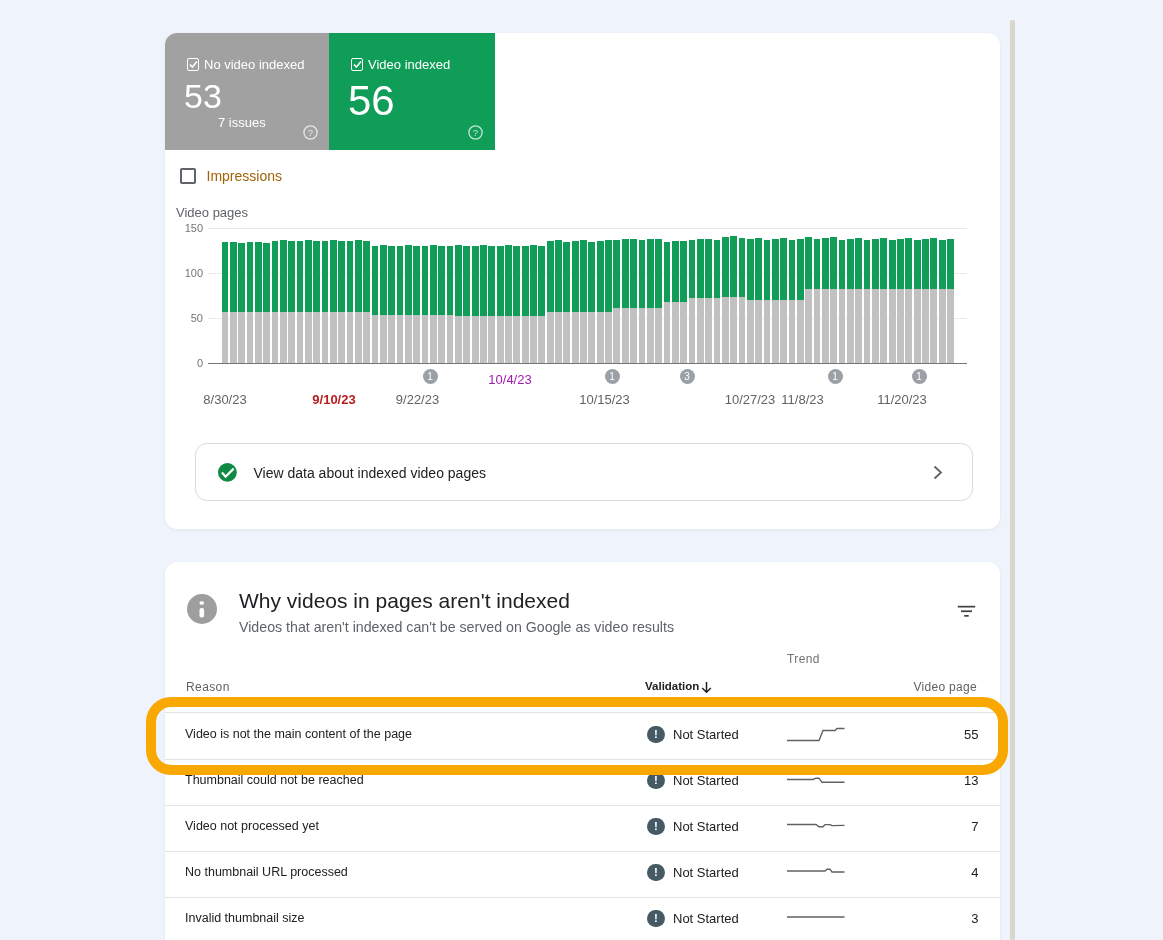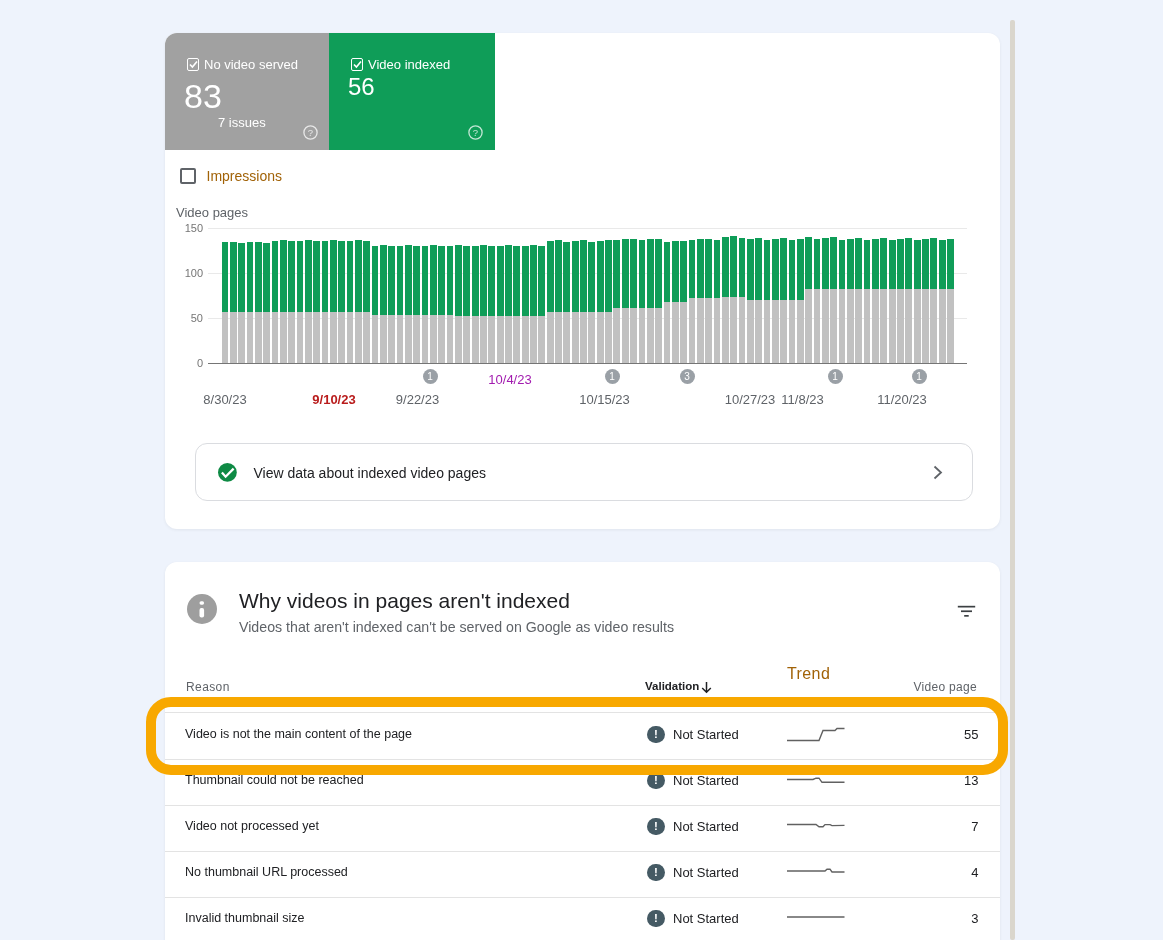--- a/index.html
+++ b/index.html
@@ -8,33 +8,33 @@
 <body>
 
 <div class="abs" style="left:165px;top:33px;width:835px;height:496px;background:#fff;border-radius:12px;box-shadow:0 1px 3px rgba(60,64,67,.08);"></div>
 
 <div class="abs" style="left:165px;top:33px;width:164px;height:117px;background:#a1a1a1;border-radius:12px 0 0 0;"></div>
 <div class="abs" style="left:329px;top:33px;width:166px;height:117px;background:#0f9d58;"></div>
 <div style="position:absolute;left:186.5px;top:58px;width:12.5px;height:12.5px;border:1.8px solid #fff;border-radius:2px;box-sizing:border-box;"></div>
 <svg style="position:absolute;left:186.5px;top:58px;" width="13" height="13" viewBox="0 0 13 13">
     <path d="M3 6.5 L5.4 9 L10 3.6" stroke="#fff" stroke-width="1.6" fill="none"></path>
   </svg>
-<div class="abs" style="left:204px;top:57px;font-size:13px;line-height:15px;color:#fff;">No video served</div>
-<div class="abs" style="left:184px;top:79px;font-size:34px;line-height:34px;color:#fff;">83</div>
+<div class="abs" style="left:204px;top:57px;font-size:13px;line-height:15px;color:#fff;">No video indexed</div>
+<div class="abs" style="left:184px;top:79px;font-size:34px;line-height:34px;color:#fff;">53</div>
 <div class="abs" style="left:186px;top:115px;font-size:13px;line-height:15px;color:#fff;margin-left:32px;">7 issues</div>
 <svg style="position:absolute;left:302.5px;top:124.5px;opacity:.75;" width="15" height="15" viewBox="0 0 15 15">
     <circle cx="7.5" cy="7.5" r="6.6" stroke="#fff" stroke-width="1.3" fill="none"></circle>
     <text x="7.5" y="10.8" font-size="9.5" fill="#fff" text-anchor="middle" font-family="Liberation Sans,sans-serif">?</text>
   </svg>
 <div style="position:absolute;left:350.5px;top:58px;width:12.5px;height:12.5px;border:1.8px solid #fff;border-radius:2px;box-sizing:border-box;"></div>
 <svg style="position:absolute;left:350.5px;top:58px;" width="13" height="13" viewBox="0 0 13 13">
     <path d="M3 6.5 L5.4 9 L10 3.6" stroke="#fff" stroke-width="1.6" fill="none"></path>
   </svg>
 <div class="abs" style="left:368px;top:57px;font-size:13px;line-height:15px;color:#fff;">Video indexed</div>
-<div class="abs" style="left:348px;top:70px;font-size:24px;line-height:34px;color:#fff;">56</div>
+<div class="abs" style="left:348px;top:84px;font-size:42px;line-height:34px;color:#fff;">56</div>
 <svg style="position:absolute;left:467.5px;top:124.5px;opacity:.75;" width="15" height="15" viewBox="0 0 15 15">
     <circle cx="7.5" cy="7.5" r="6.6" stroke="#fff" stroke-width="1.3" fill="none"></circle>
     <text x="7.5" y="10.8" font-size="9.5" fill="#fff" text-anchor="middle" font-family="Liberation Sans,sans-serif">?</text>
   </svg>
 
 <div class="abs" style="left:180px;top:168px;width:16px;height:16px;border:2px solid #5f6368;border-radius:2px;box-sizing:border-box;background:#fff;"></div>
 <div class="abs" style="left:206.5px;top:168px;font-size:14px;line-height:16px;color:#a16207;">Impressions</div>
 
 <div class="abs" style="left:176px;top:206px;font-size:13px;line-height:14px;color:#5f6368;">Video pages</div>
 <div style="position:absolute;left:165px;top:222.4px;width:38px;text-align:right;font-size:11px;line-height:12px;color:#757575;">150</div>
@@ -259,21 +259,21 @@
     <rect x="0.8" y="0.8" width="17.4" height="1.7" fill="#3c4043"></rect>
     <rect x="4" y="5.4" width="11" height="1.7" fill="#3c4043"></rect>
     <rect x="7.2" y="10" width="4.5" height="1.7" fill="#3c4043"></rect>
   </svg>
 
 <div class="abs" style="left:186px;top:680.5px;font-size:12px;line-height:13px;letter-spacing:.4px;color:#5f6368;">Reason</div>
 <div class="abs" style="left:645px;top:680px;font-size:11.5px;line-height:13px;font-weight:bold;color:#202124;">Validation</div>
 <svg class="abs" style="left:700px;top:680.5px;" width="13" height="13" viewBox="0 0 13 13">
     <path d="M6.5 1 L6.5 11 M2.2 7 L6.5 11.3 L10.8 7" stroke="#202124" stroke-width="1.5" fill="none"></path>
   </svg>
-<div class="abs" style="left:787px;top:667px;font-size:16px;line-height:13px;letter-spacing:.4px;color:#a16207;">Trend</div>
+<div class="abs" style="left:787px;top:653px;font-size:12px;line-height:13px;letter-spacing:.4px;color:#737373;">Trend</div>
 <div class="abs" style="left:900px;top:680.5px;width:77px;text-align:right;font-size:12px;line-height:13px;letter-spacing:.3px;color:#5f6368;">Video page</div>
 <div style="position:absolute;left:165px;top:712px;width:835px;height:1px;background:#e3e3e3;"></div>
 <div style="position:absolute;left:165px;top:758.5px;width:835px;height:1px;background:#e3e3e3;"></div>
 <div style="position:absolute;left:165px;top:804.5px;width:835px;height:1px;background:#e3e3e3;"></div>
 <div style="position:absolute;left:165px;top:850.5px;width:835px;height:1px;background:#e3e3e3;"></div>
 <div style="position:absolute;left:165px;top:896.5px;width:835px;height:1px;background:#e3e3e3;"></div>
 <div style="position:absolute;left:185px;top:727.0px;font-size:12.5px;line-height:15px;color:#202124;">Video is not the main content of the page</div>
 <div style="position:absolute;left:647.3px;top:725.8px;width:17.4px;height:17.4px;border-radius:50%;background:#455a64;"></div>
 <div style="position:absolute;left:647.3px;top:725.8px;width:17.4px;height:17.4px;text-align:center;font-size:11.5px;line-height:17px;font-weight:bold;color:#fff;">!</div>
 <div style="position:absolute;left:673px;top:727.0px;font-size:13px;line-height:15px;color:#202124;">Not Started</div>

